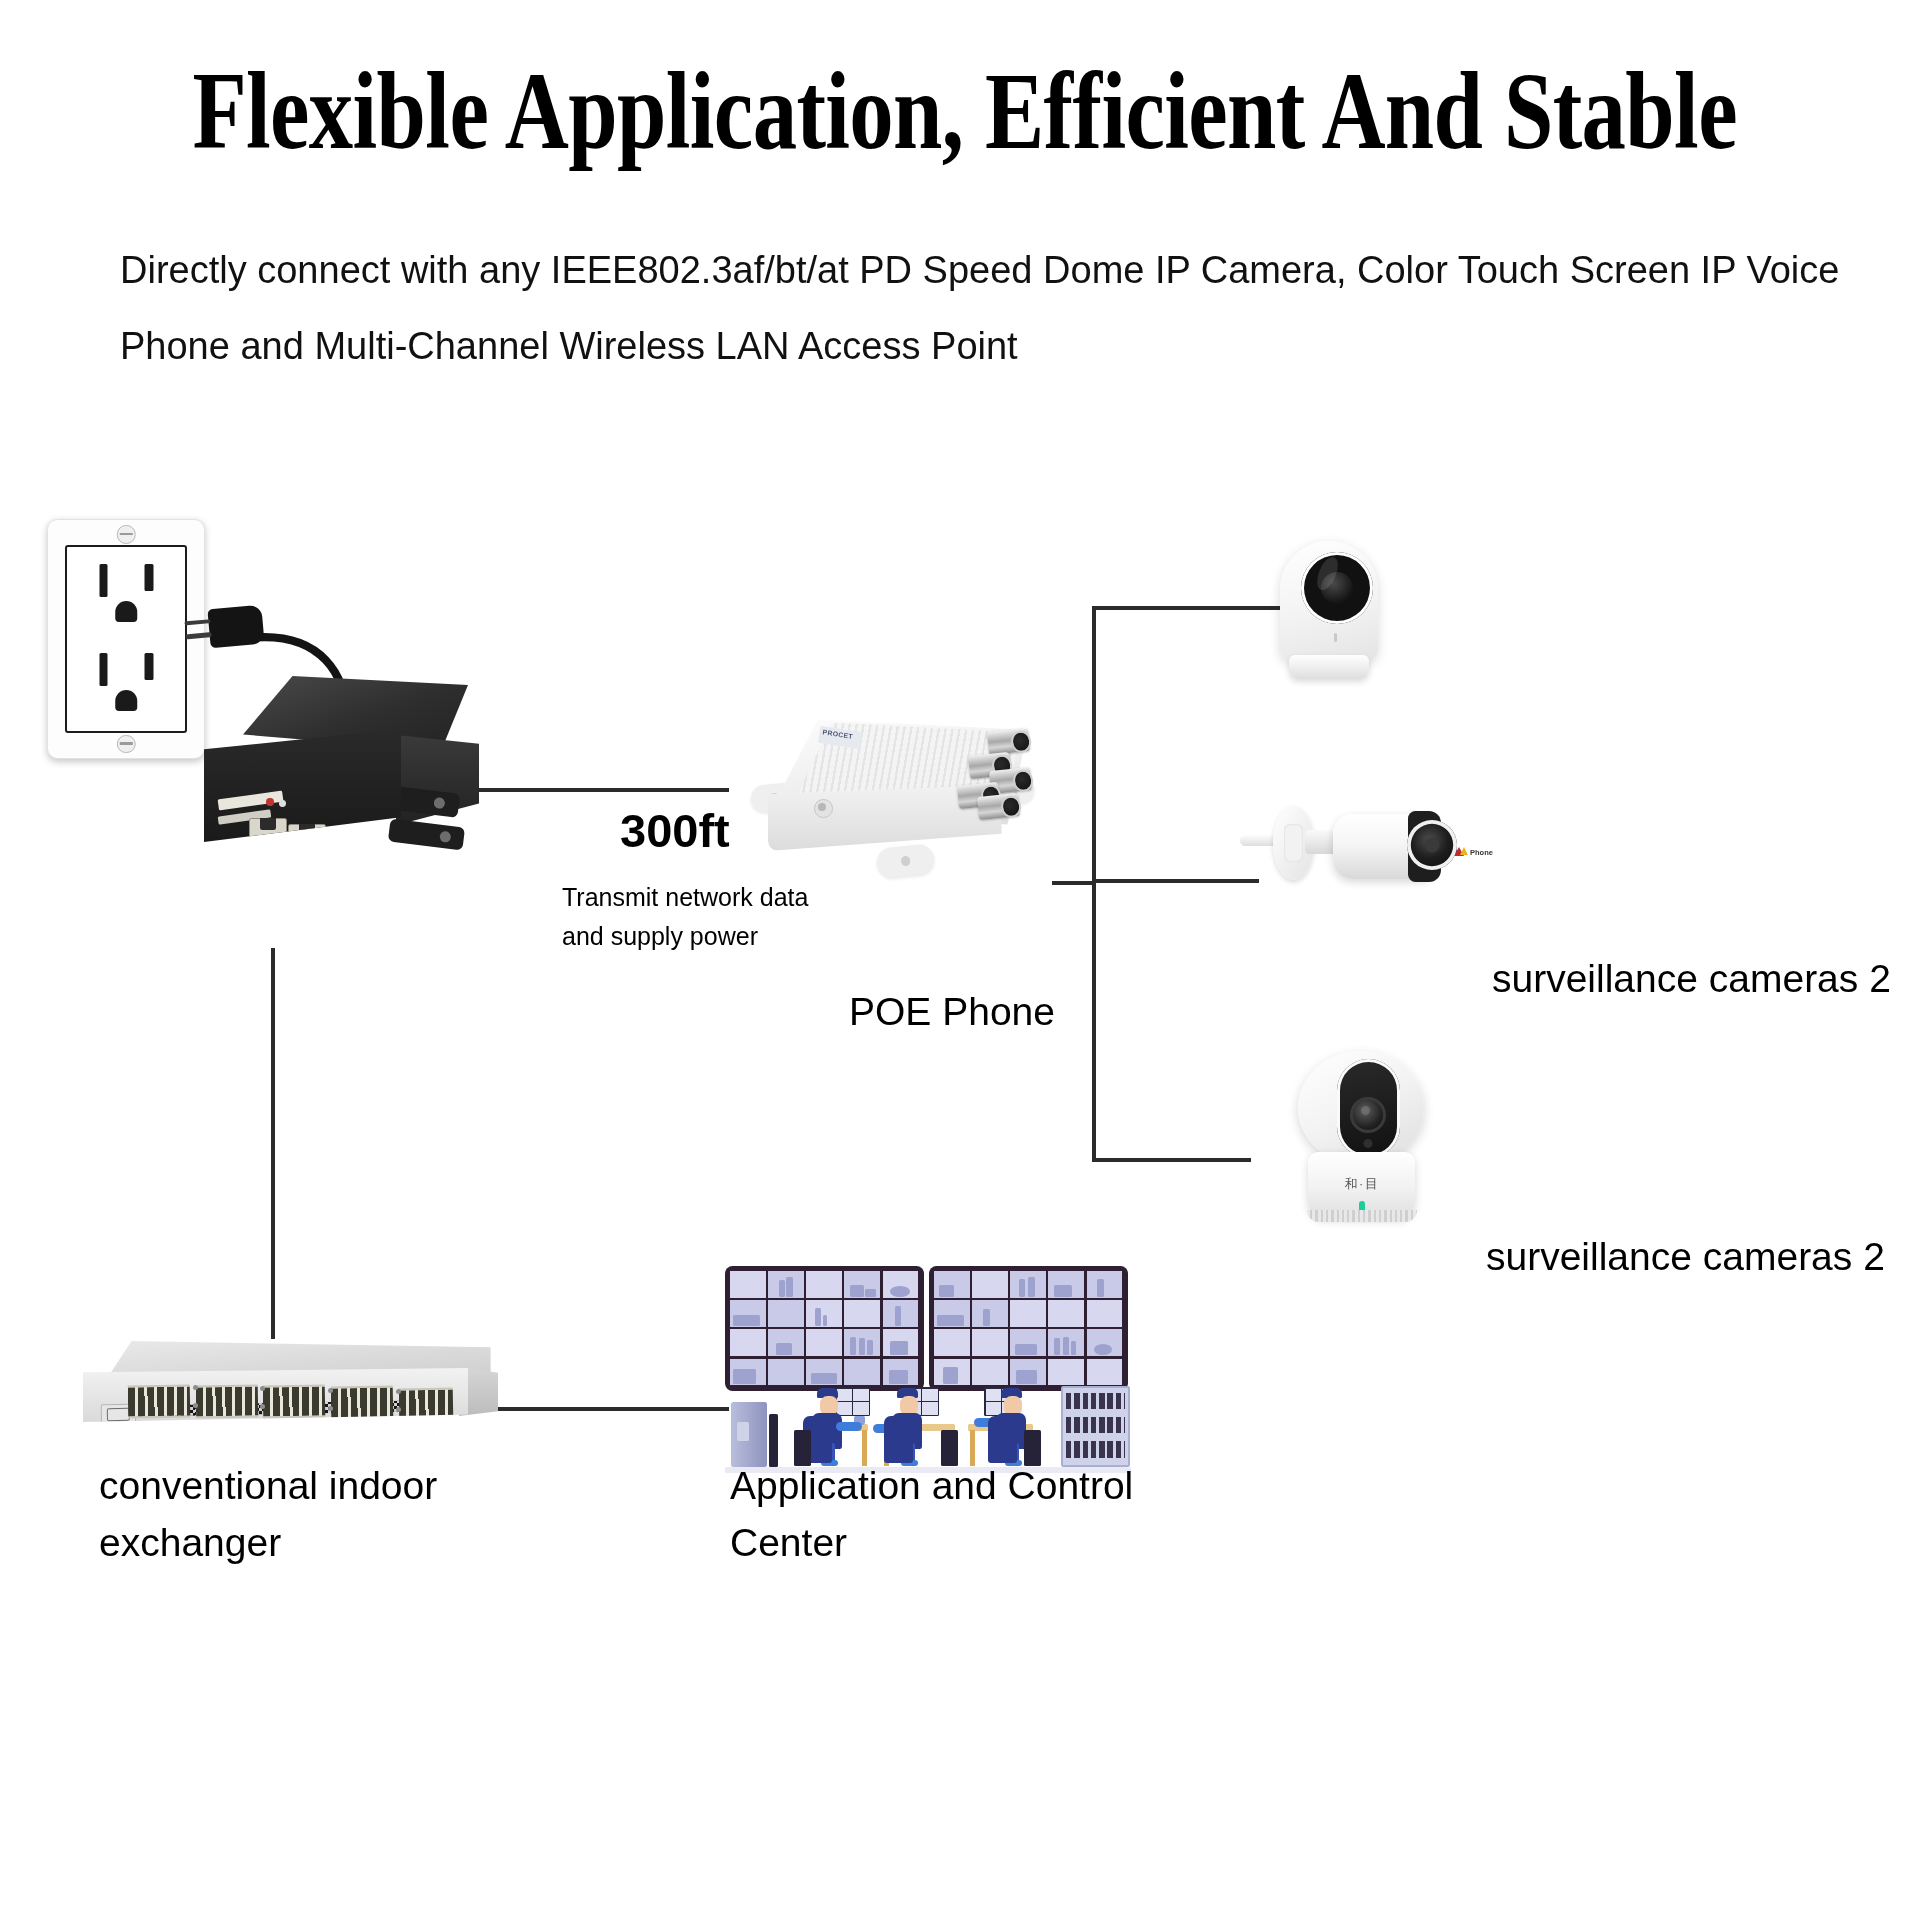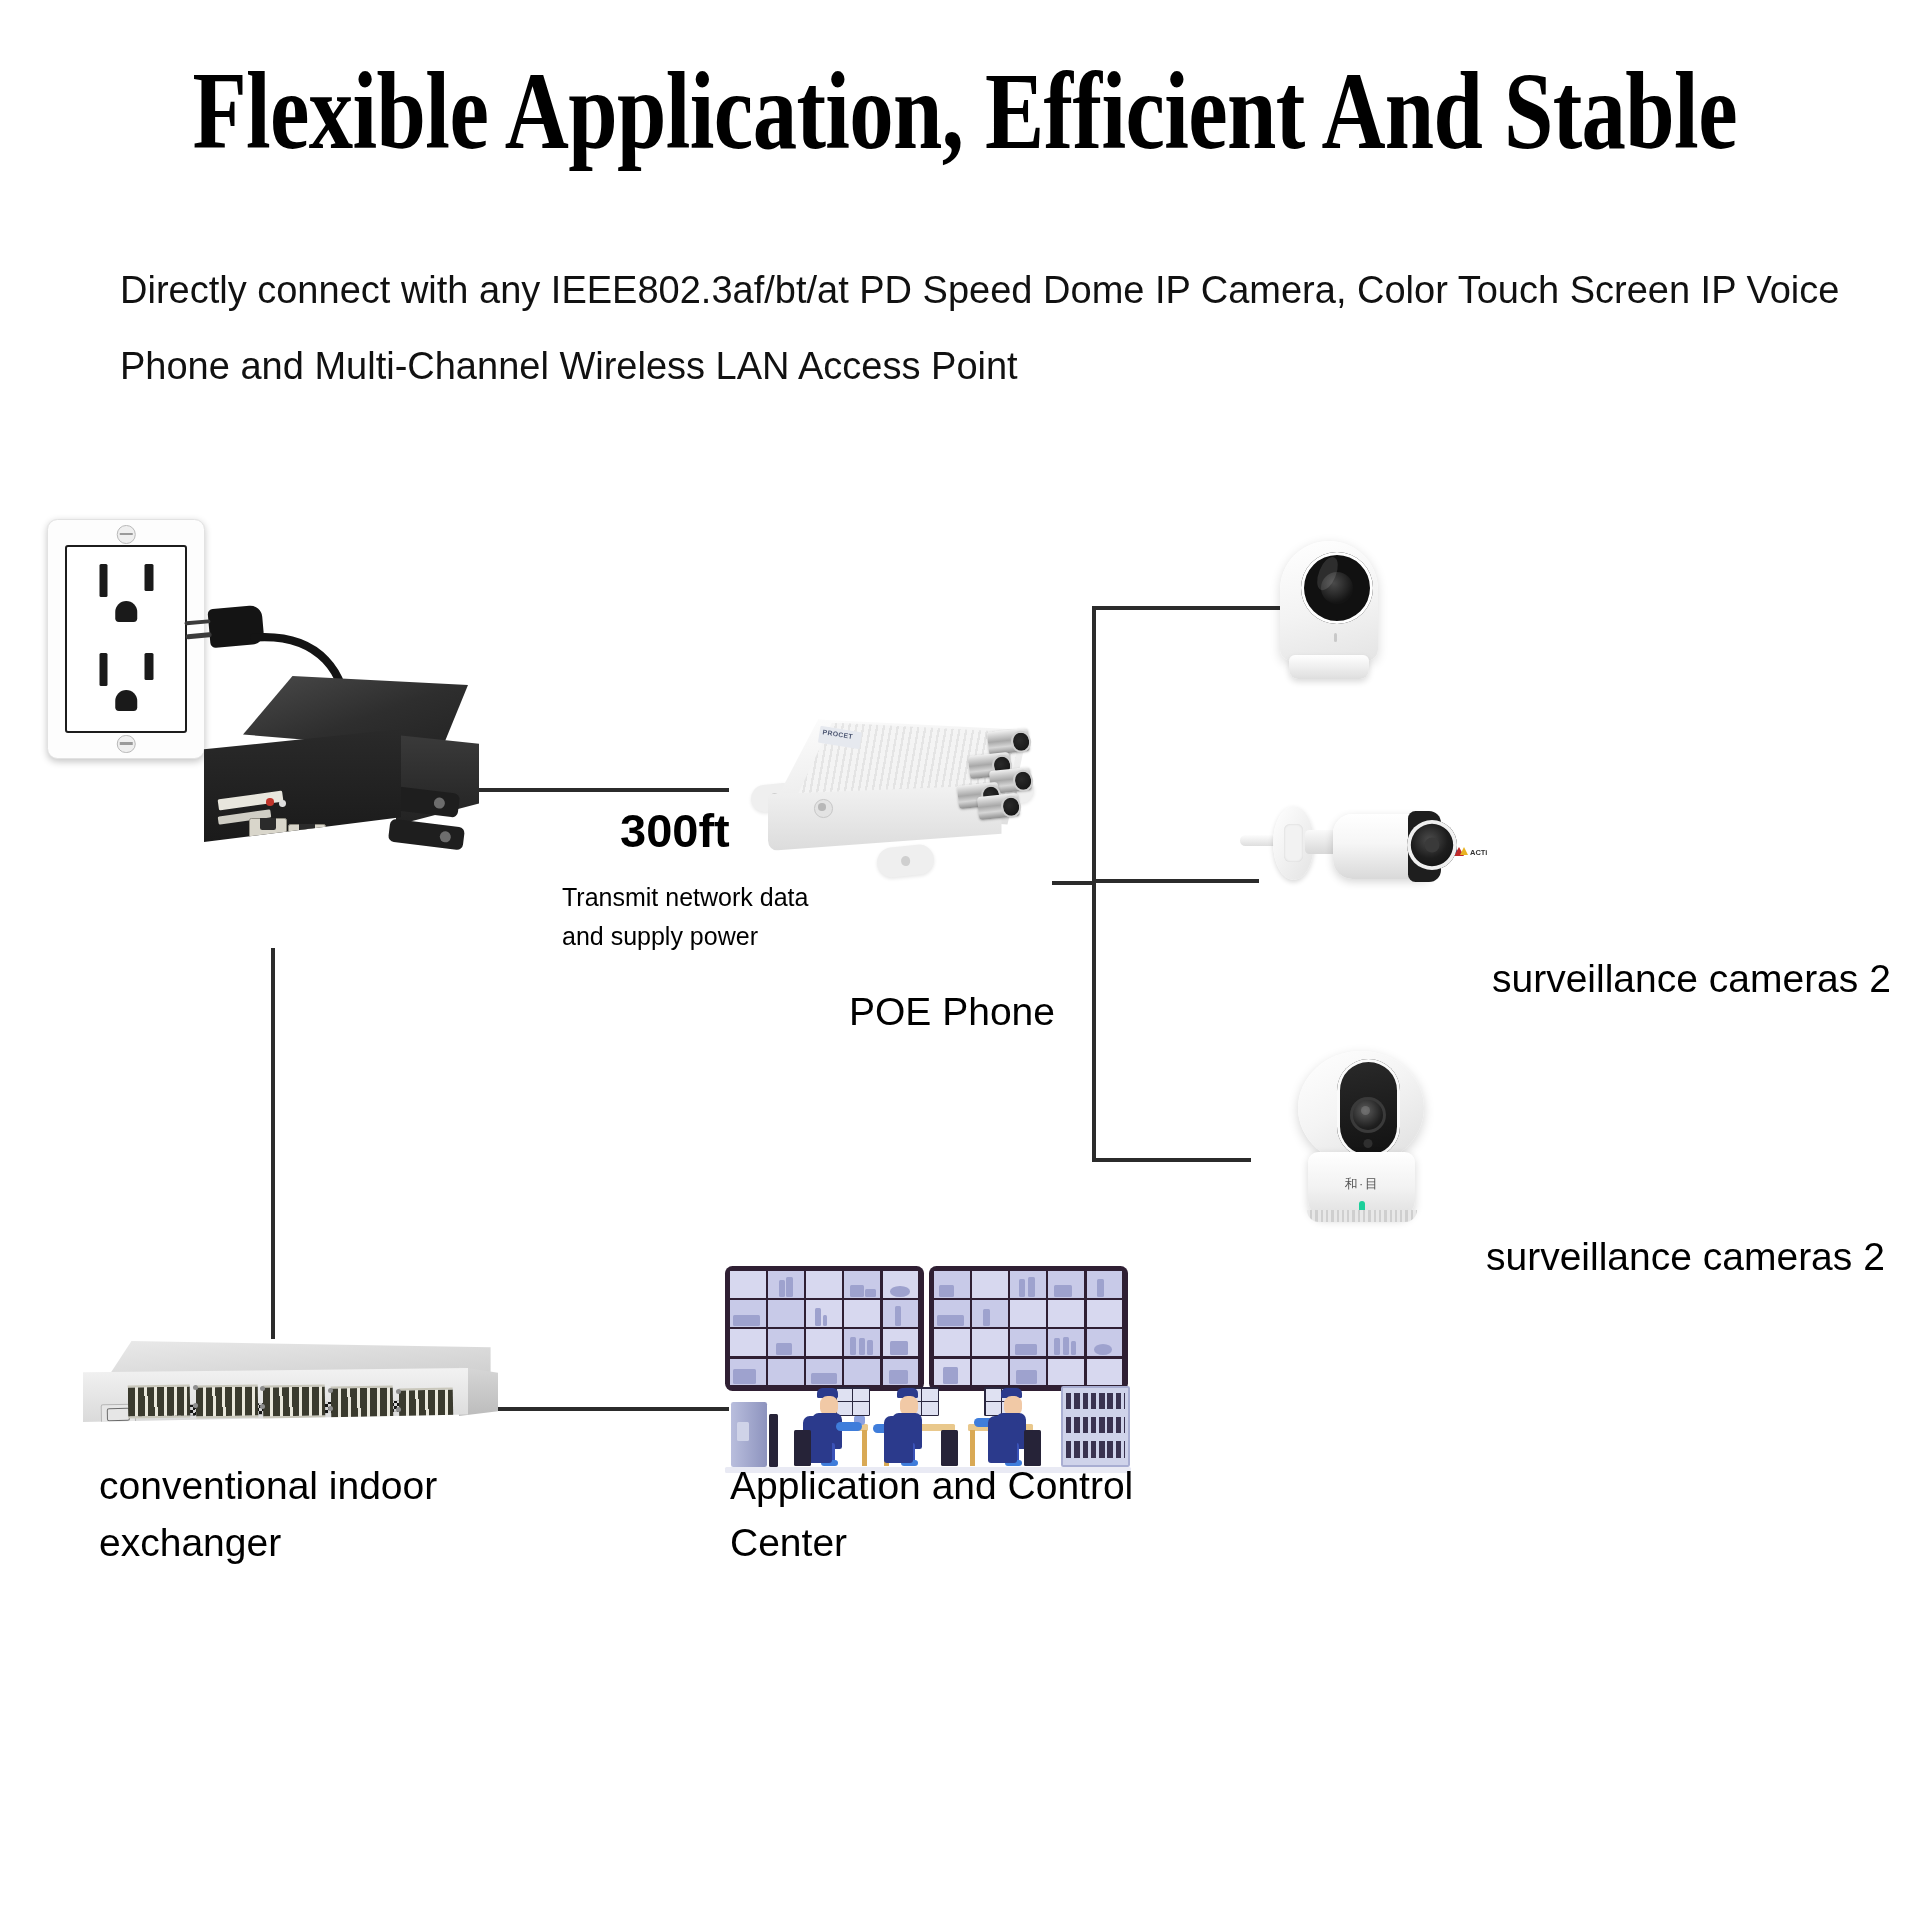--- a/index.html
+++ b/index.html
@@ -11,21 +11,21 @@
   
   .title{
     position:absolute;left:0;top:51px;width:1924px;text-align:center;
     font-family:"Liberation Serif",serif;
     font-weight:700;font-size:111px;line-height:1.08;
     letter-spacing:-0.8px;
     transform:scaleX(0.80);transform-origin:50% 50%;
     white-space:nowrap;
   }
   .subtitle{
-    position:absolute;left:120px;top:252px;width:1721px;
+    position:absolute;left:120px;top:232px;width:1721px;
     font-size:38px;line-height:2.0;font-weight:400;color:#111;
   }
 
   
   .lbl{position:absolute;font-size:39px;line-height:1.45;color:#000;white-space:pre-line;}
   .lbl-sm{position:absolute;font-size:25px;line-height:1.55;color:#000;white-space:pre-line;}
   .lbl-big{position:absolute;font-size:47px;font-weight:700;color:#000;}
 
   
   .line-h{position:absolute;height:3.8px;background:#2b2b2b;}
@@ -346,21 +346,21 @@
 
   <div class="cam2">
     <div class="wire"></div>
     <div class="wallplate"></div>
     <div class="arm"></div>
     <div class="barrel">
       <div class="logo">
         <span class="tri t1"></span>
           <span class="tri t2"></span>
           <span class="tri t3"></span>
-        <span class="txt">ACTi</span>
+        <span class="txt">Phone</span>
       </div>
     </div>
     <div class="hood"></div>
     <div class="lens"></div>
   </div>
   <div class="lbl" style="left:1492px;top:951px;">surveillance cameras 2</div>
 
   <div class="cam3">
     <div class="head">
       <div class="face">

